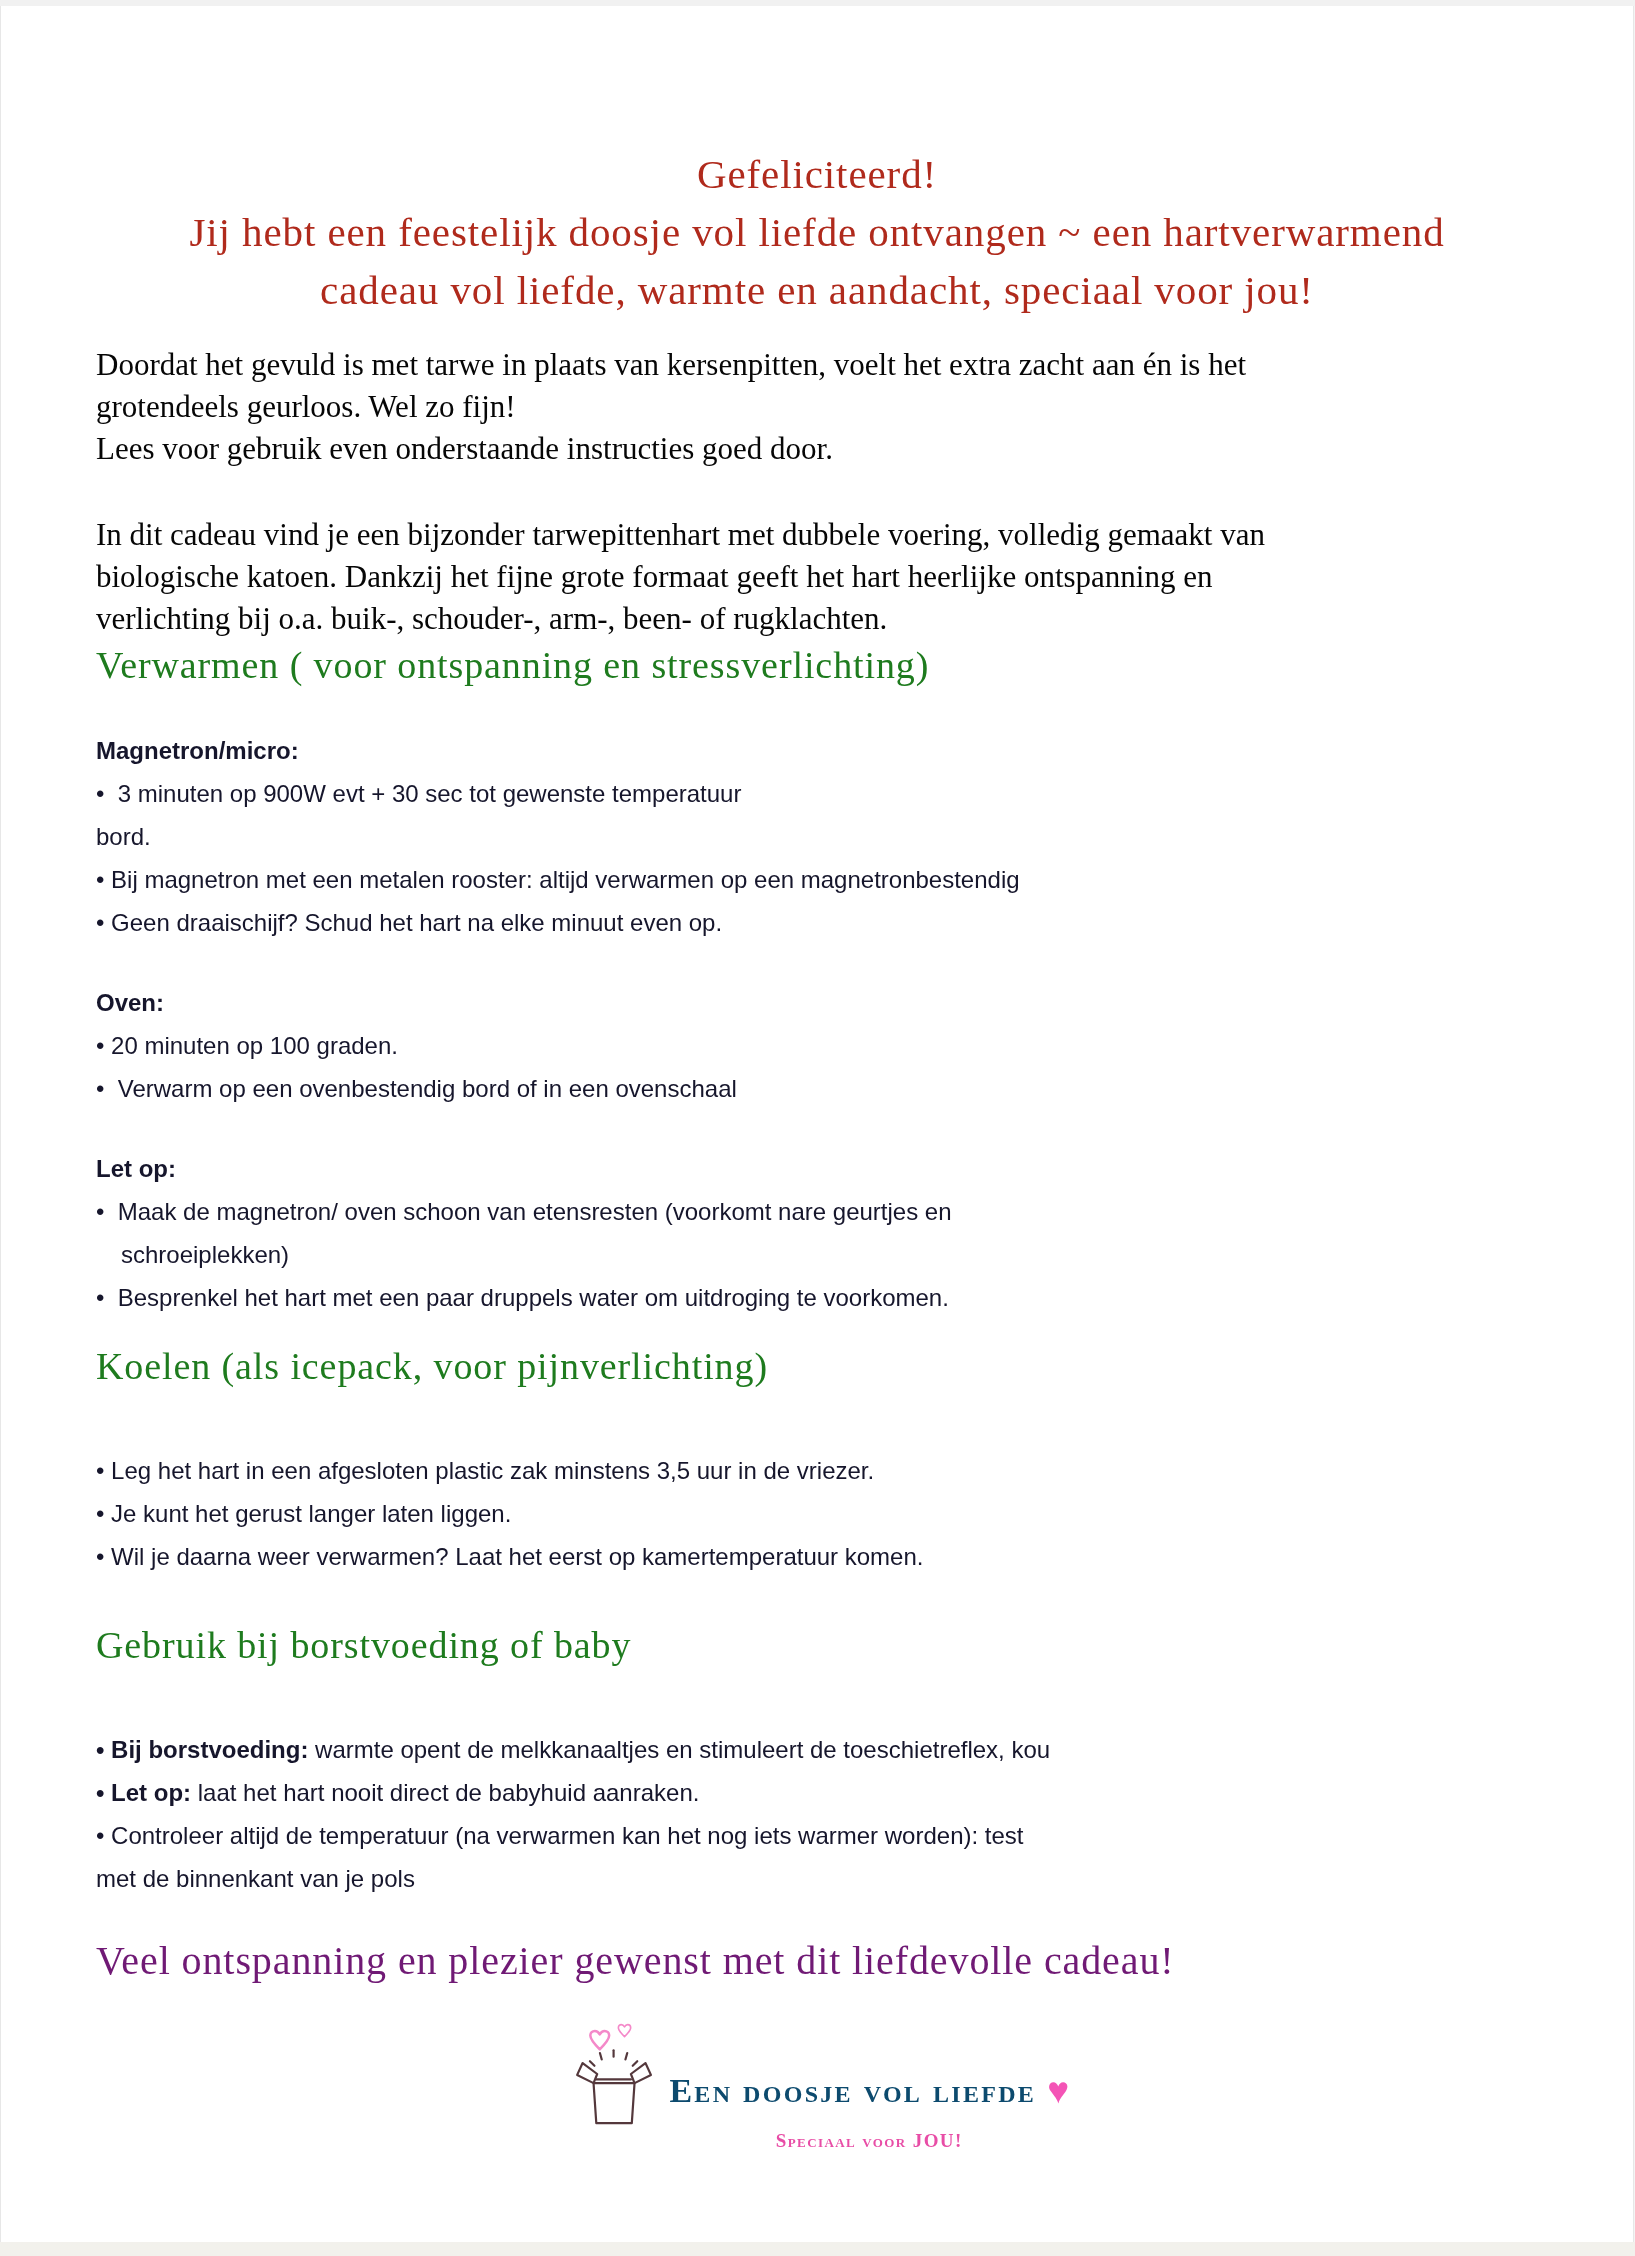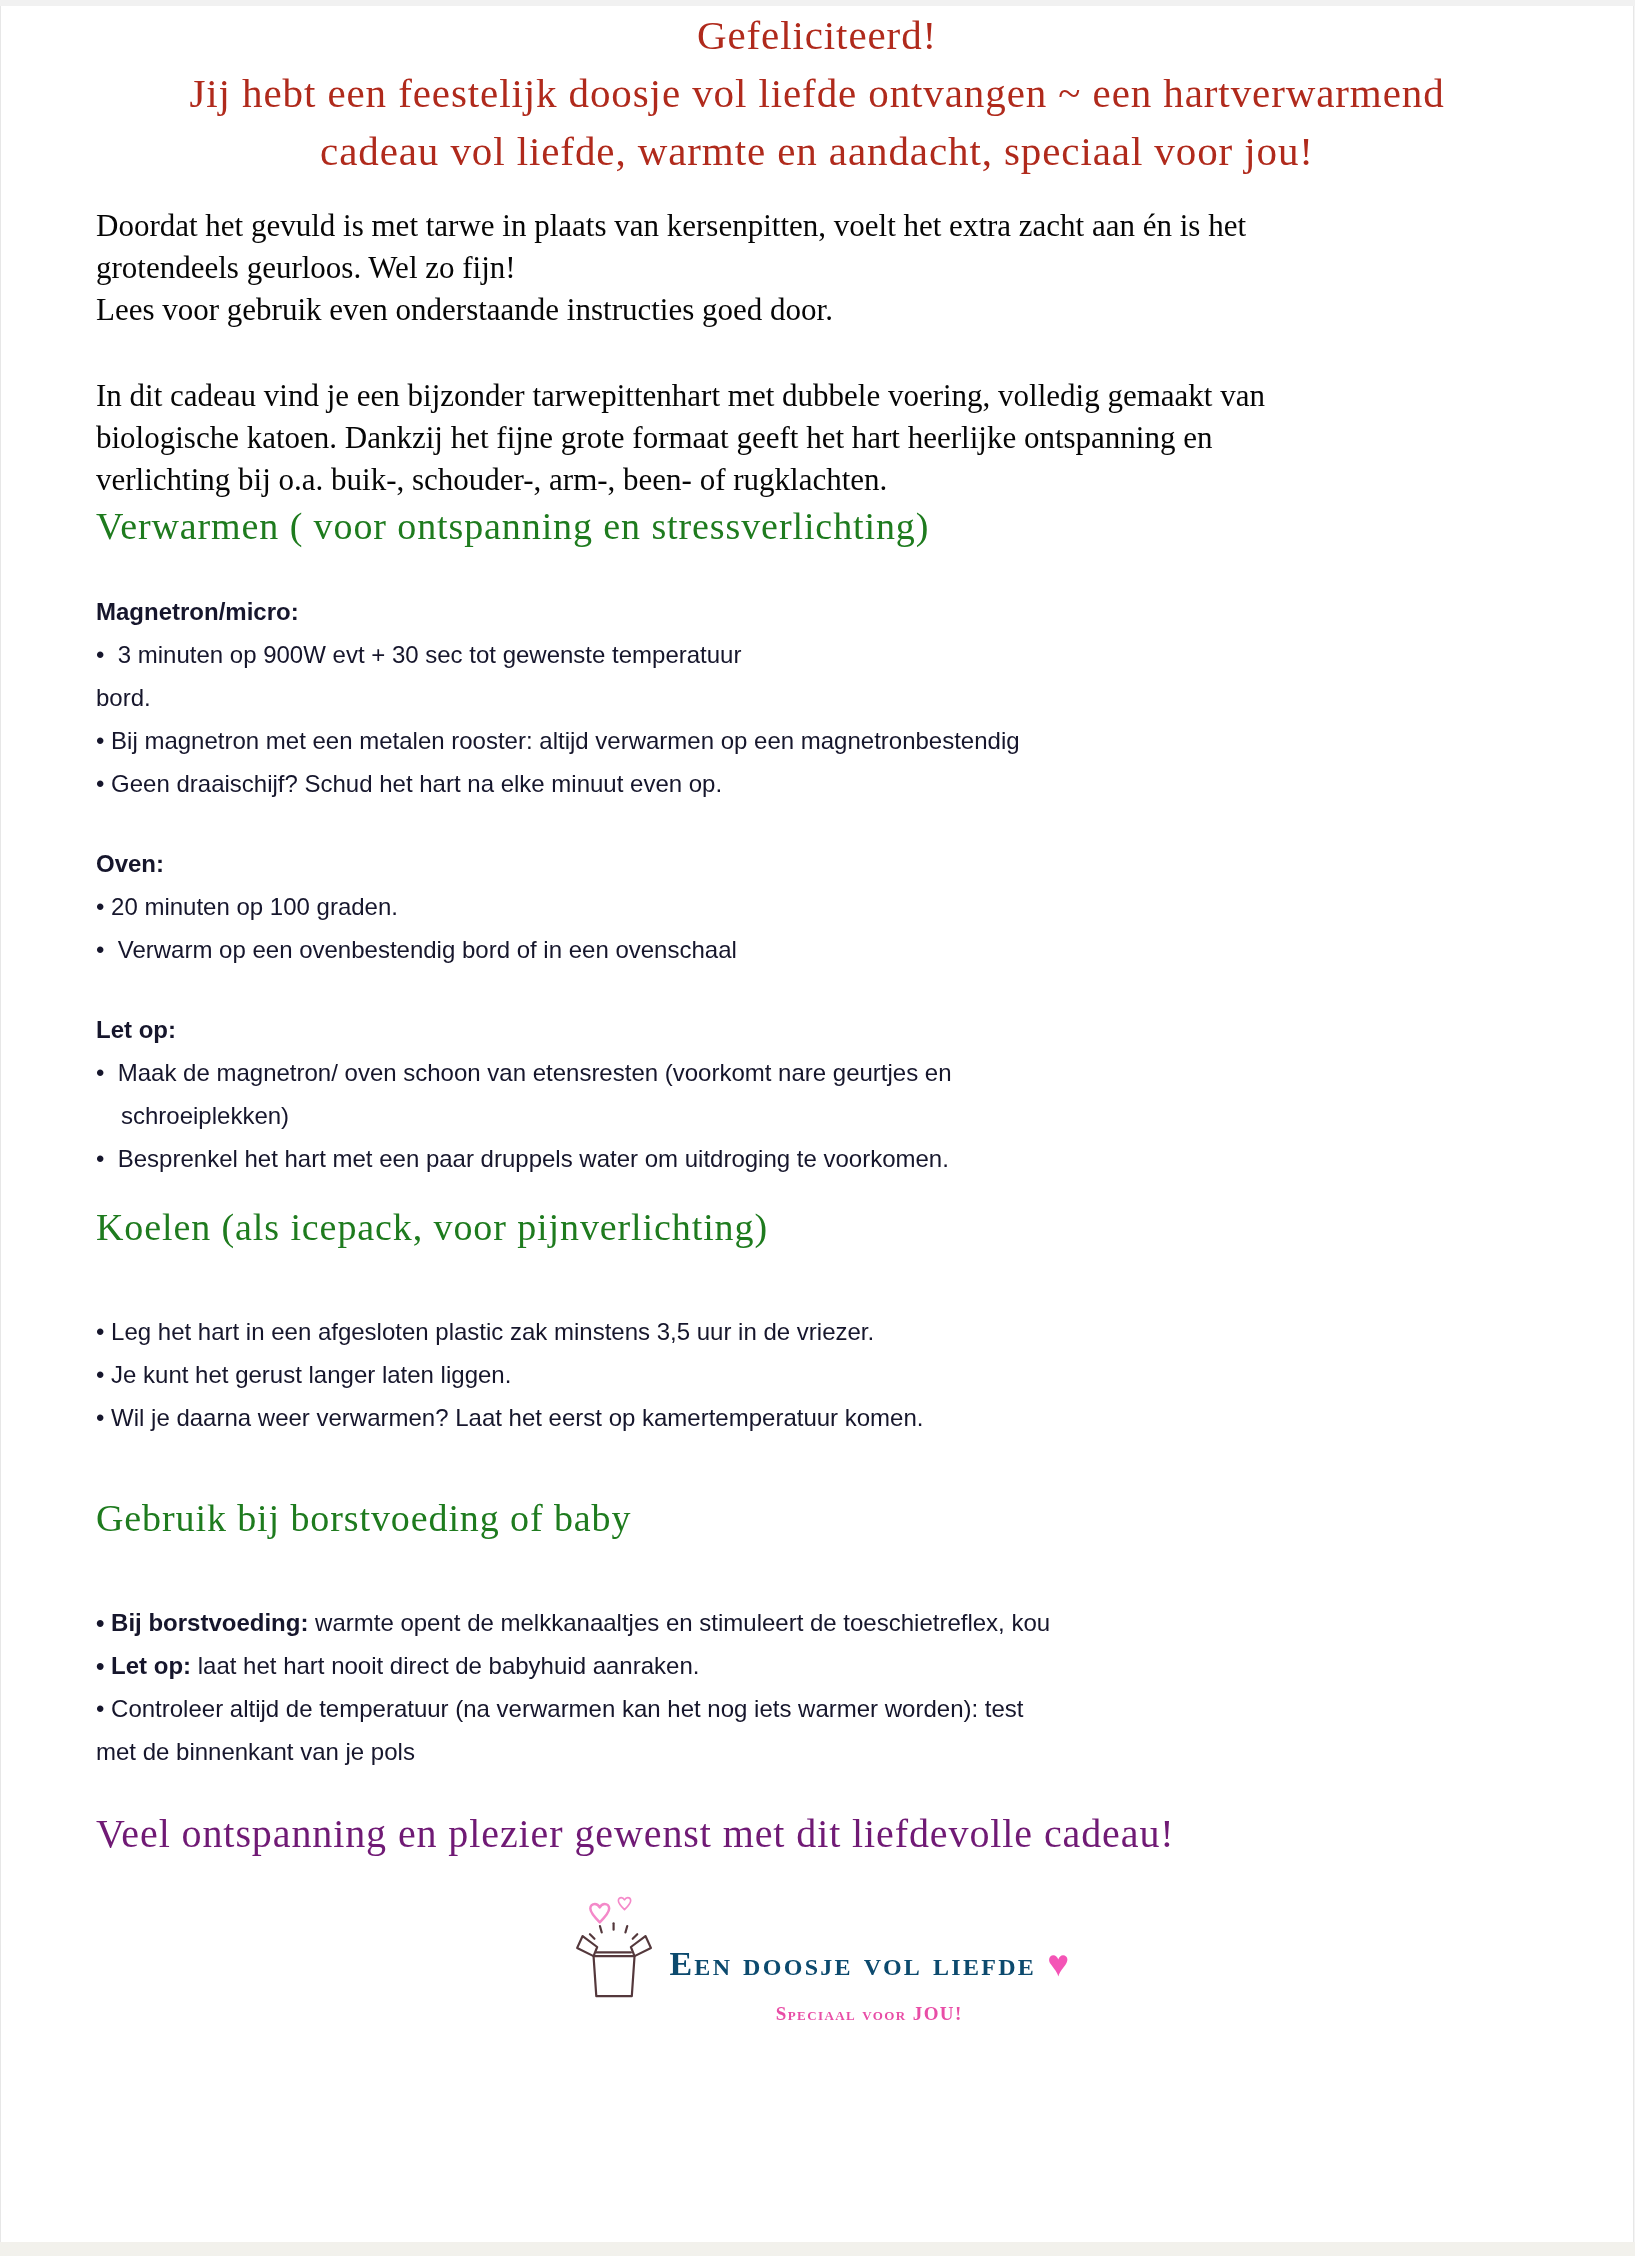--- a/index.html
+++ b/index.html
@@ -12,33 +12,33 @@
   .top-edge{position:absolute;top:0;left:0;width:1636px;height:5.5px;background:#f1f1f1;}
   .page{
     position:absolute;top:5.5px;left:0;width:1634px;height:2251px;
     background:#ffffff;border-left:0.9px solid #e7e7e7;border-right:0.9px solid #e7e7e7;
     box-sizing:border-box;
   }
   .content{padding:0 95px;}
   .line{white-space:pre-wrap;}
 
   
-  .header{text-align:center;color:#b02a1c;
+  .header{margin-top:139px;text-align:center;color:#b02a1c;
           font-size:41px;line-height:58px;letter-spacing:0.9px;}
 
   
   .serif-p{color:#060606;font-size:31px;line-height:42px;}
   .p1{margin-top:44px;}
   .p2{margin-top:25.6px;}
 
   
   .g-head{color:#1e7b1e;font-size:38px;line-height:51px;letter-spacing:0.9px;}
   .h-warm{}
   .h-cool{margin-top:22px;}
-  .h-baby{margin-top:54px;}
+  .h-baby{margin-top:42px;}
 
   
   .sans{font-family:Liberation Sans, sans-serif;color:#16162c;
         font-size:24px;line-height:43px;}
   .sec-micro{margin-top:38px;}
   .sec-oven{margin-top:37px;}
   .sec-letop{margin-top:37px;}
   .cool-list{margin-top:57px;}
   .baby-list{margin-top:57px;}
   .bold{font-weight:bold;}

